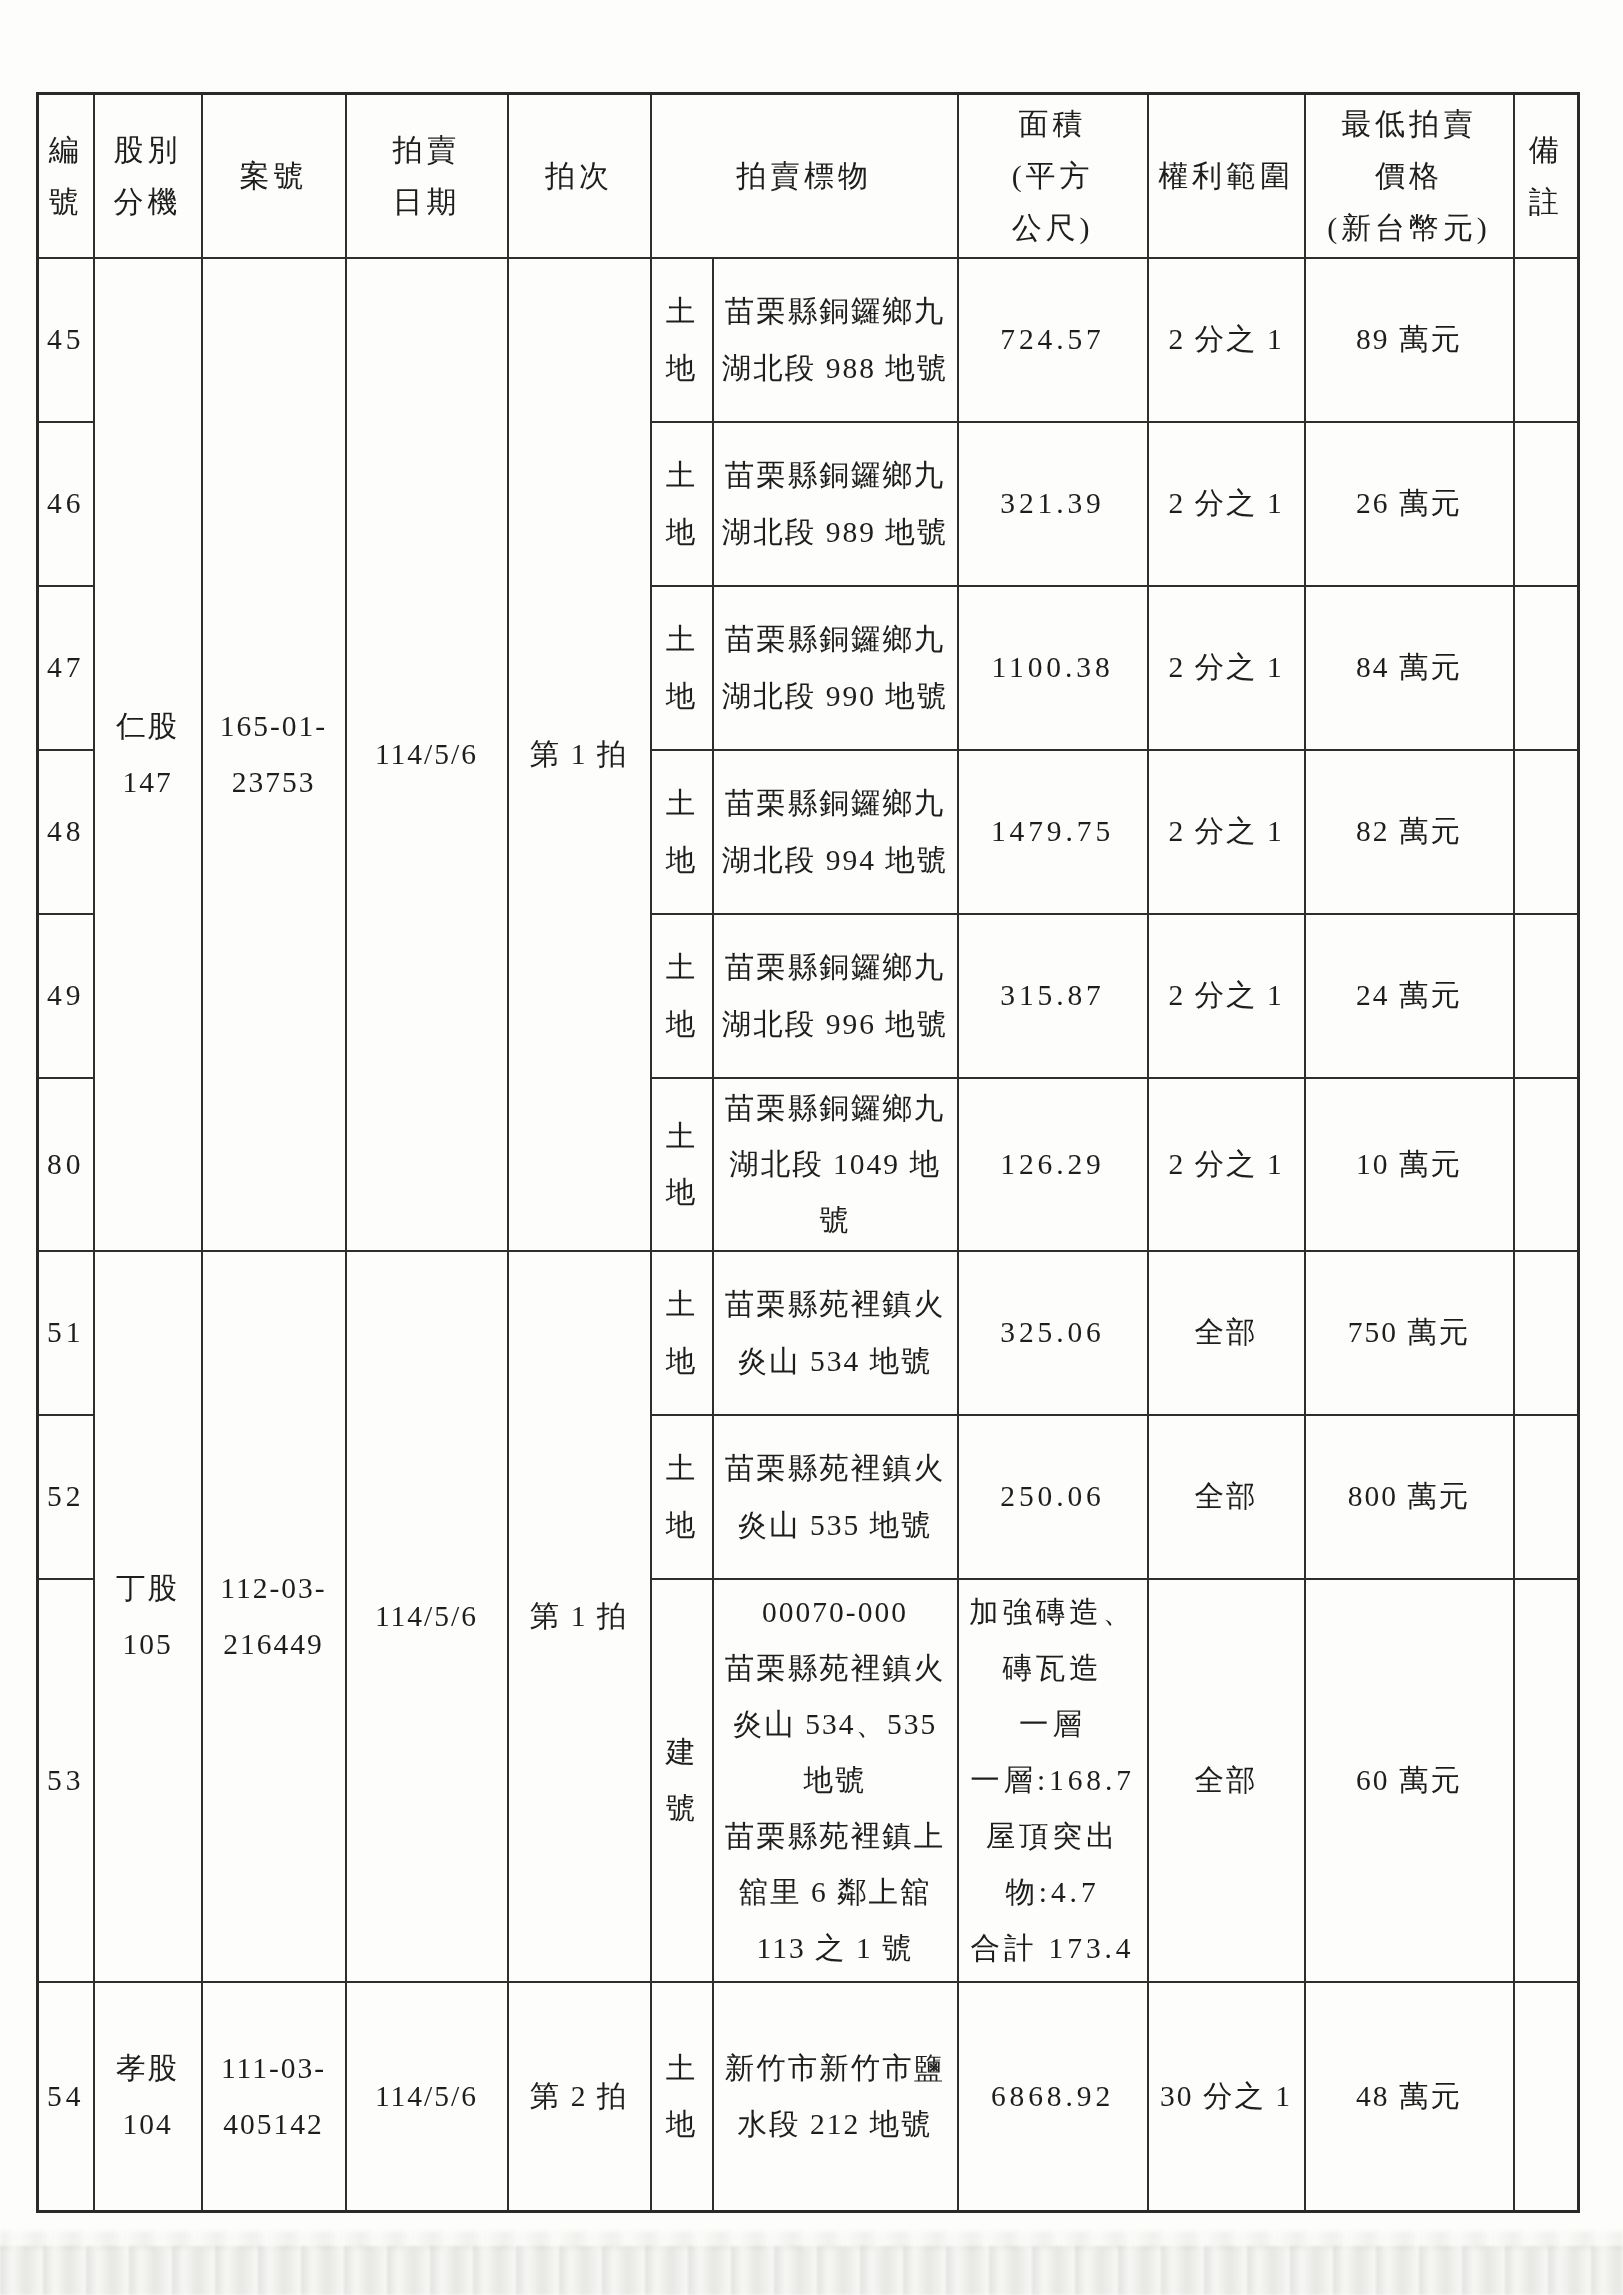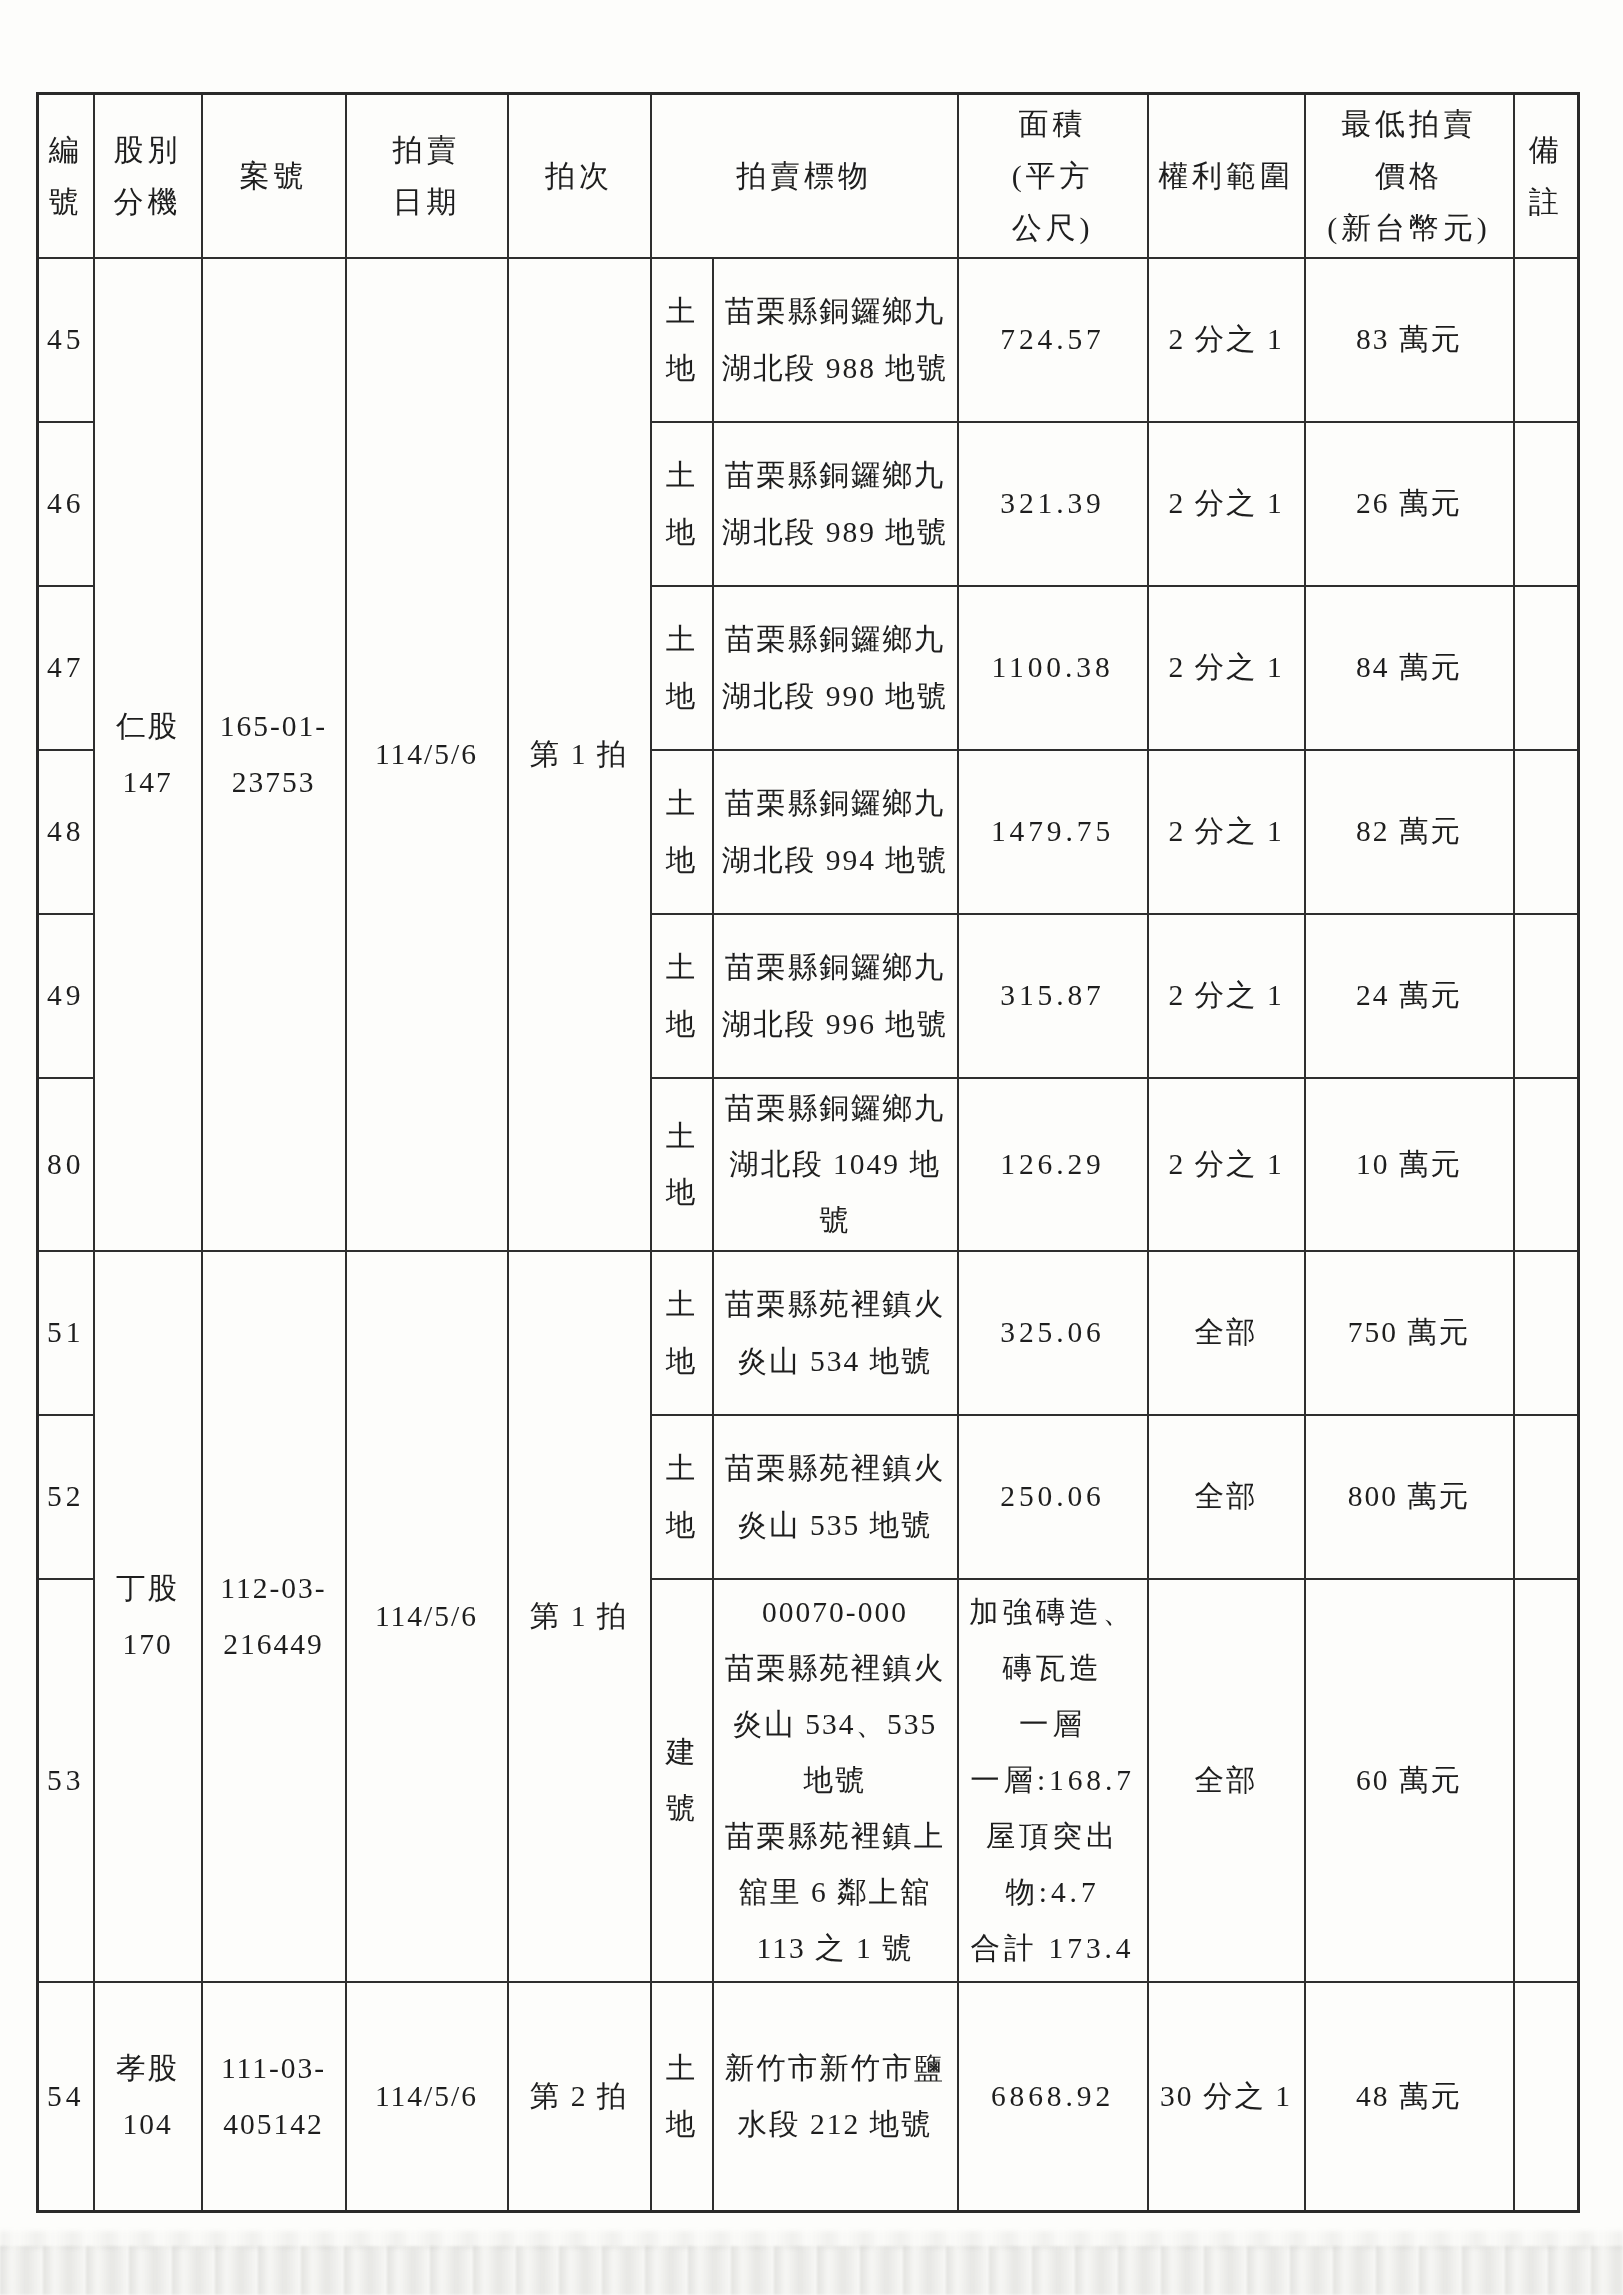--- a/index.html
+++ b/index.html
@@ -109,21 +109,21 @@
         <td class="cell vtop" rowspan="6"><div class="band">165-01-
 23753</div></td>
         <td class="cell vtop" rowspan="6"><div class="band">114/5/6</div></td>
         <td class="cell vtop" rowspan="6"><div class="band">第 1 拍</div></td>
         <td class="cell">土
 地</td>
         <td class="cell">苗栗縣銅鑼鄉九
 湖北段 988 地號</td>
         <td class="cell num">724.57</td>
         <td class="cell">2 分之 1</td>
-        <td class="cell">83 萬元</td>
+        <td class="cell">89 萬元</td>
         <td class="cell"></td>
       </tr>
 
       <tr class="h250">
         <td class="cell num">46</td>
         <td class="cell">土
 地</td>
         <td class="cell">苗栗縣銅鑼鄉九
 湖北段 989 地號</td>
         <td class="cell num">321.39</td>
@@ -177,21 +177,21 @@
 號</td>
         <td class="cell num">126.29</td>
         <td class="cell">2 分之 1</td>
         <td class="cell">10 萬元</td>
         <td class="cell"></td>
       </tr>
 
       <tr class="h250">
         <td class="cell num">51</td>
         <td class="cell vtop" rowspan="3"><div class="band">丁股
-170</div></td>
+105</div></td>
         <td class="cell vtop" rowspan="3"><div class="band">112-03-
 216449</div></td>
         <td class="cell vtop" rowspan="3"><div class="band">114/5/6</div></td>
         <td class="cell vtop" rowspan="3"><div class="band">第 1 拍</div></td>
         <td class="cell">土
 地</td>
         <td class="cell">苗栗縣苑裡鎮火
 炎山 534 地號</td>
         <td class="cell num">325.06</td>
         <td class="cell">全部</td>

